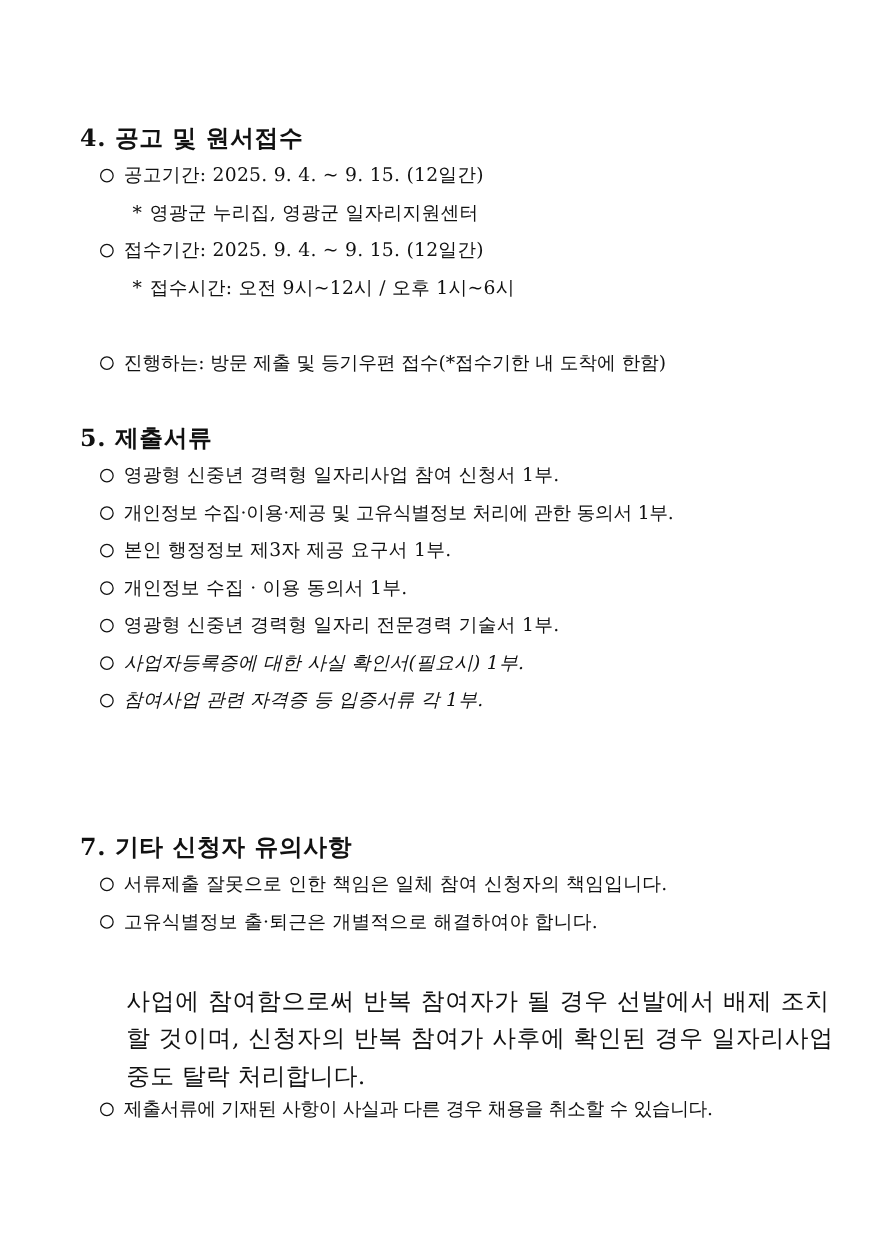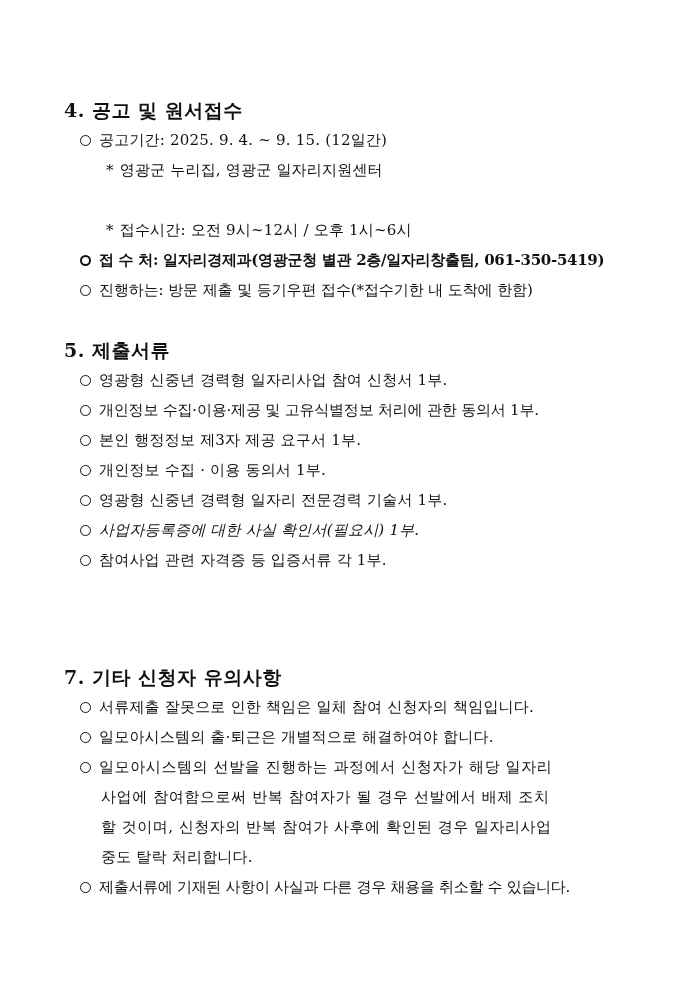--- a/index.html
+++ b/index.html
@@ -58,43 +58,43 @@
     }
     .note .star {
       margin-right: 6px;
     }
     .bold {
       font-weight: bold;
     }
     .cont {
       position: absolute;
       left: 101px;
-      font-size: 15px;
+      font-size: 19px;
       white-space: nowrap;
       letter-spacing: 0.2px;
     }
   </style>
 </head>
 <body>
 
 <div class="page">
 
   <div class="heading" style="top:98px;">4. 공고 및 원서접수</div>
 
   <div class="item" style="top:131px;">
     <span class="bullet"></span><span>공고기간: 2025. 9. 4. ~ 9. 15. (12일간)</span>
   </div>
   <div class="note" style="top:161px;">
     <span class="star">*</span><span>영광군 누리집, 영광군 일자리지원센터</span>
   </div>
+  <div class="item" style="top:191px;">
+    <span class="bullet"></span><span>접수기간: 2025. 9. 4. ~ 9. 15. (12일간)</span>
+  </div>
   <div class="note" style="top:221px;">
     <span class="star">*</span><span>접수시간: 오전 9시~12시 / 오후 1시~6시</span>
-  </div>
-  <div class="item bold" style="top:251px; letter-spacing:-0.3px;">
-    <span class="bullet" style="border-width:2px;"></span><span>접 수 처: 일자리경제과(영광군청 별관 2층/일자리창출팀, 061-350-5419)</span>
   </div>
   <div class="item" style="top:281px; letter-spacing:-0.1px;">
     <span class="bullet"></span><span>진행하는: 방문 제출 및 등기우편 접수(*접수기한 내 도착에 한함)</span>
   </div>
 
   <div class="heading" style="top:338px;">5. 제출서류</div>
 
   <div class="item" style="top:371px;">
     <span class="bullet"></span><span>영광형 신중년 경력형 일자리사업 참여 신청서 1부.</span>
   </div>
@@ -106,35 +106,32 @@
   </div>
   <div class="item" style="top:461px;">
     <span class="bullet"></span><span>개인정보 수집 · 이용 동의서 1부.</span>
   </div>
   <div class="item" style="top:491px;">
     <span class="bullet"></span><span>영광형 신중년 경력형 일자리 전문경력 기술서 1부.</span>
   </div>
   <div class="item" style="top:521px;font-style:italic;">
     <span class="bullet"></span><span>사업자등록증에 대한 사실 확인서(필요시) 1부.</span>
   </div>
-  <div class="item" style="top:551px;">
+  <div class="item" style="top:551px;font-style:italic;">
     <span class="bullet"></span><span>참여사업 관련 자격증 등 입증서류 각 1부.</span>
   </div>
 
 
   <div class="heading" style="top:665px;">7. 기타 신청자 유의사항</div>
 
   <div class="item" style="top:698px;">
     <span class="bullet"></span><span>서류제출 잘못으로 인한 책임은 일체 참여 신청자의 책임입니다.</span>
   </div>
   <div class="item" style="top:728px;">
-    <span class="bullet"></span><span>일모아시스템의 출·퇴근은 개별적으로 해결하여야 합니다.</span>
-  </div>
-  <div class="item" style="top:758px; letter-spacing:0.6px;">
-    <span class="bullet"></span><span>일모아시스템의 선발을 진행하는 과정에서 신청자가 해당 일자리</span>
+    <span class="bullet"></span><span>고유식별정보 출·퇴근은 개별적으로 해결하여야 합니다.</span>
   </div>
   <div class="cont" style="top:788px; letter-spacing:0.6px;">사업에 참여함으로써 반복 참여자가 될 경우 선발에서 배제 조치</div>
   <div class="cont" style="top:818px; letter-spacing:0.5px;">할 것이며, 신청자의 반복 참여가 사후에 확인된 경우 일자리사업</div>
   <div class="cont" style="top:848px;">중도 탈락 처리합니다.</div>
   <div class="item" style="top:878px; letter-spacing:-0.3px;">
     <span class="bullet"></span><span>제출서류에 기재된 사항이 사실과 다른 경우 채용을 취소할 수 있습니다.</span>
   </div>
 
 </div>
 

